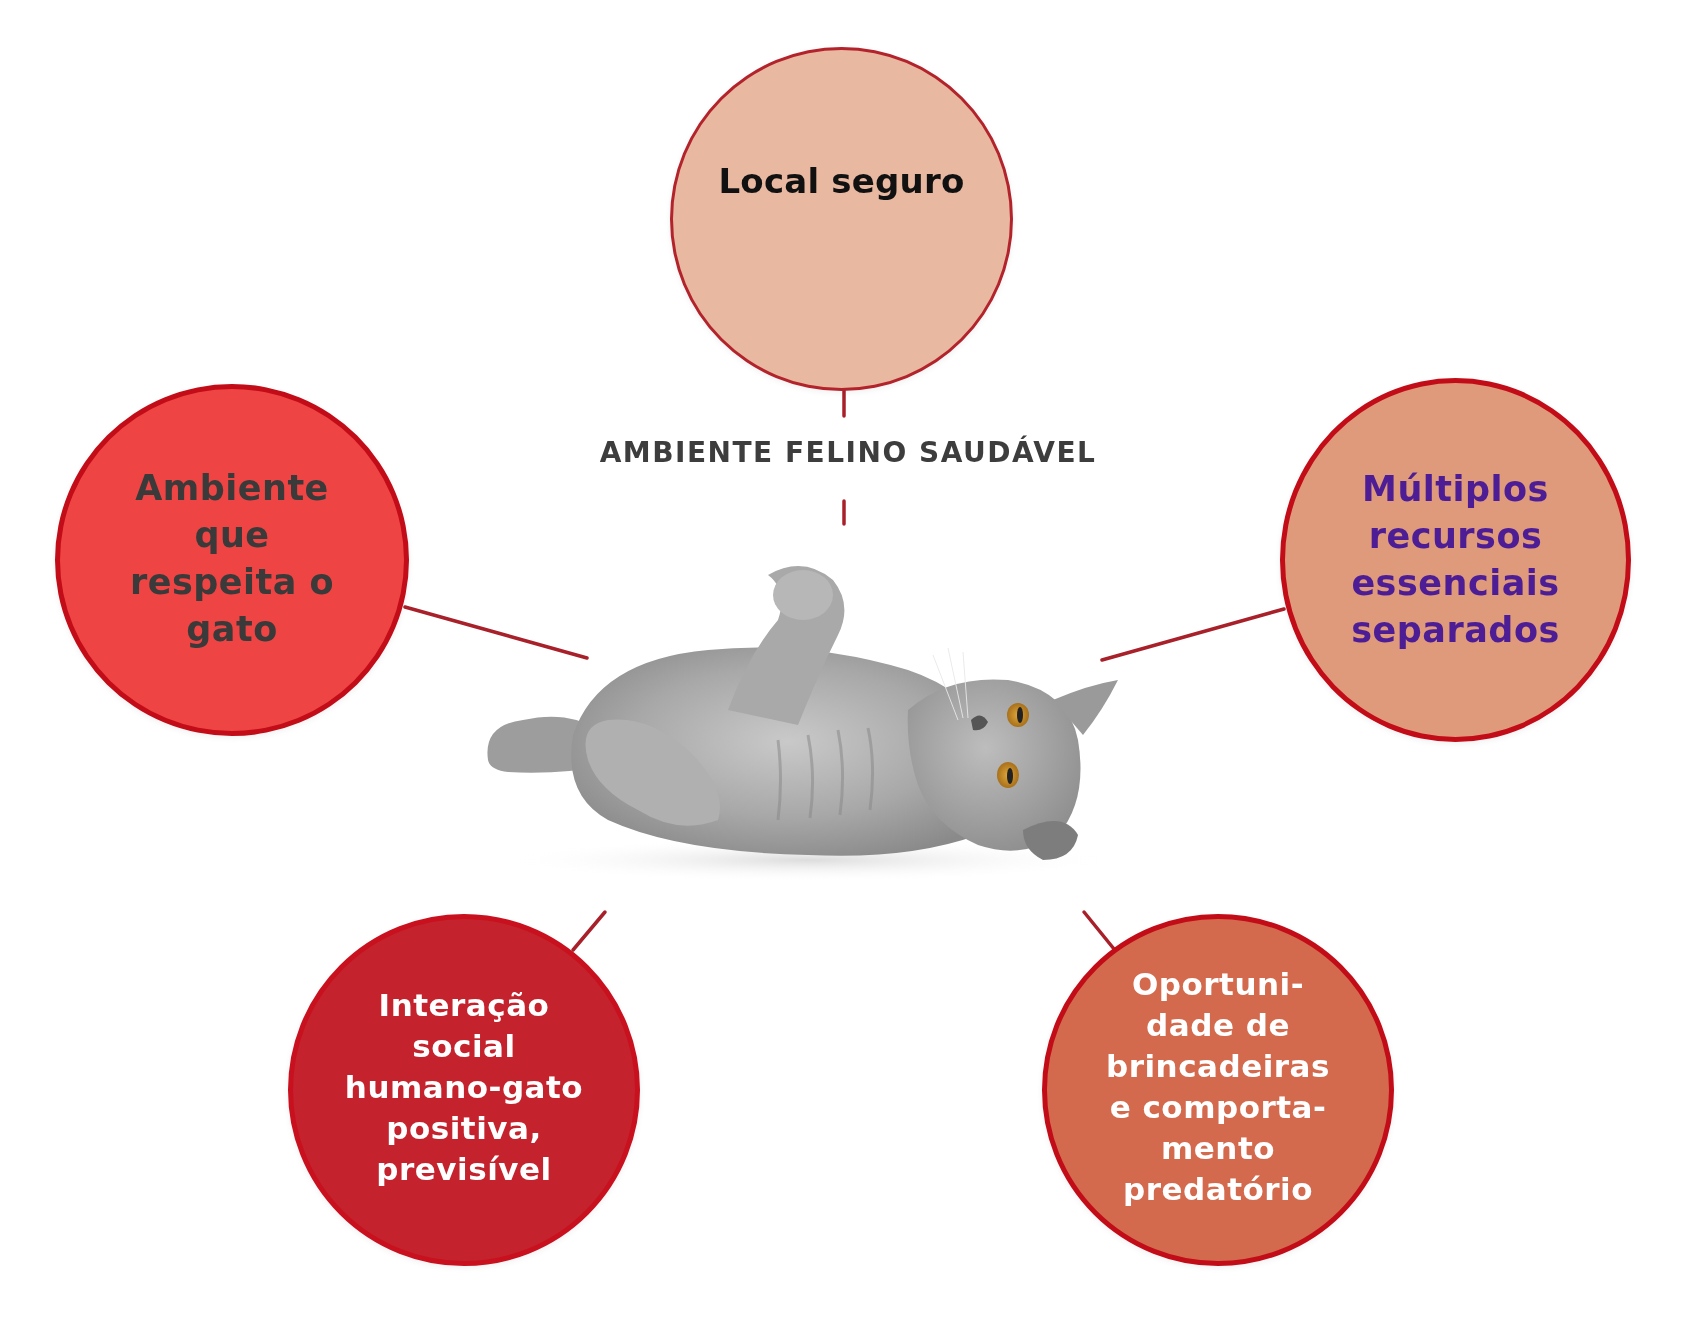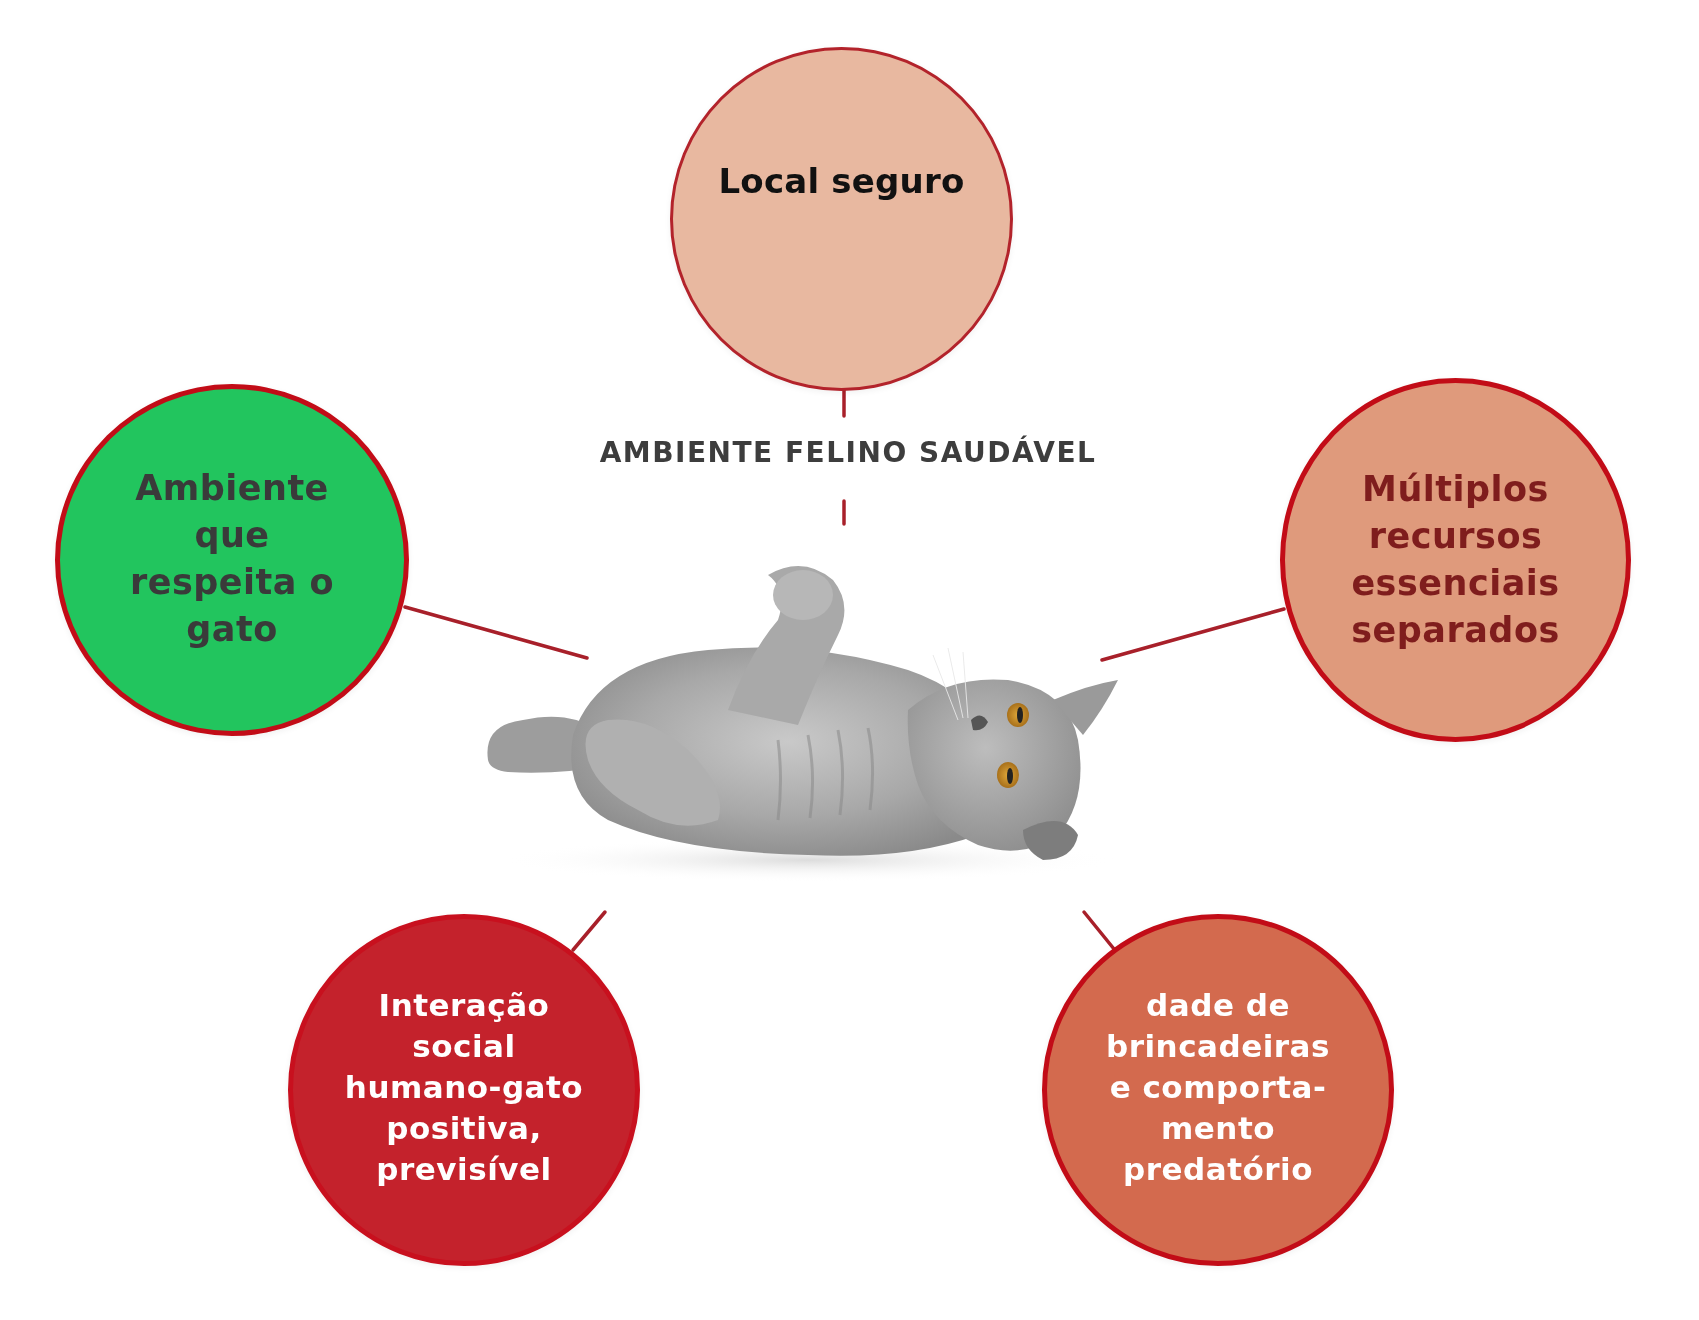--- a/index.html
+++ b/index.html
@@ -11,26 +11,26 @@
             display: flex; align-items: center; justify-content: center; text-align: center;
             box-shadow: 0 2px 6px rgba(0,0,0,0.06); }
   .circle .label { display: block; font-weight: bold; }
   .circle .label span { display: block; }
 
   .c-top { left: 670px; top: 47px; width: 343px; height: 344px;
            background: #e8b8a0; border: 3px solid #b3232b; }
   .c-top .label { font-size: 34px; line-height: 40px; color: #111111; margin-top: -76px; letter-spacing: 0.2px; }
 
   .c-left { left: 55px; top: 384px; width: 354px; height: 352px;
-            background: #22c55e; border: 5px solid #c20c17; }
+            background: #ef4444; border: 5px solid #c20c17; }
   .c-left .label { font-size: 35px; line-height: 47px; color: #3a3a3a; margin-top: -2px; letter-spacing: 0.5px; }
 
   .c-right { left: 1280px; top: 378px; width: 351px; height: 364px;
              background: #df9a7c; border: 5px solid #c20c17; }
-  .c-right .label { font-size: 35px; line-height: 47px; color: #7f1d1d; letter-spacing: 0.5px; }
+  .c-right .label { font-size: 35px; line-height: 47px; color: #4c1d95; letter-spacing: 0.5px; }
 
   .c-bl { left: 288px; top: 914px; width: 352px; height: 352px;
           background: #c4222c; border: 5px solid #c8101e; }
   .c-bl .label { font-size: 31px; line-height: 41px; color: #ffffff; margin-top: -6px; letter-spacing: 0.5px; }
 
   .c-br { left: 1042px; top: 914px; width: 352px; height: 352px;
           background: #d36a4e; border: 5px solid #c20c17; }
   .c-br .label { font-size: 31px; line-height: 41px; color: #ffffff; margin-top: -6px; letter-spacing: 0.5px; }
 
   .title { position: absolute; left: 548px; top: 436px; width: 600px; text-align: center;
@@ -86,20 +86,21 @@
       <span>Interação</span>
       <span>social</span>
       <span>humano-gato</span>
       <span>positiva,</span>
       <span>previsível</span>
     </div>
   </div>
 
   <div class="circle c-br">
     <div class="label">
+      <span>Oportuni-</span>
       <span>dade de</span>
       <span>brincadeiras</span>
       <span>e comporta-</span>
       <span>mento</span>
       <span>predatório</span>
     </div>
   </div>
 
   <svg class="cat" viewBox="0 0 670 330" xmlns="http://www.w3.org/2000/svg">
     <defs>

